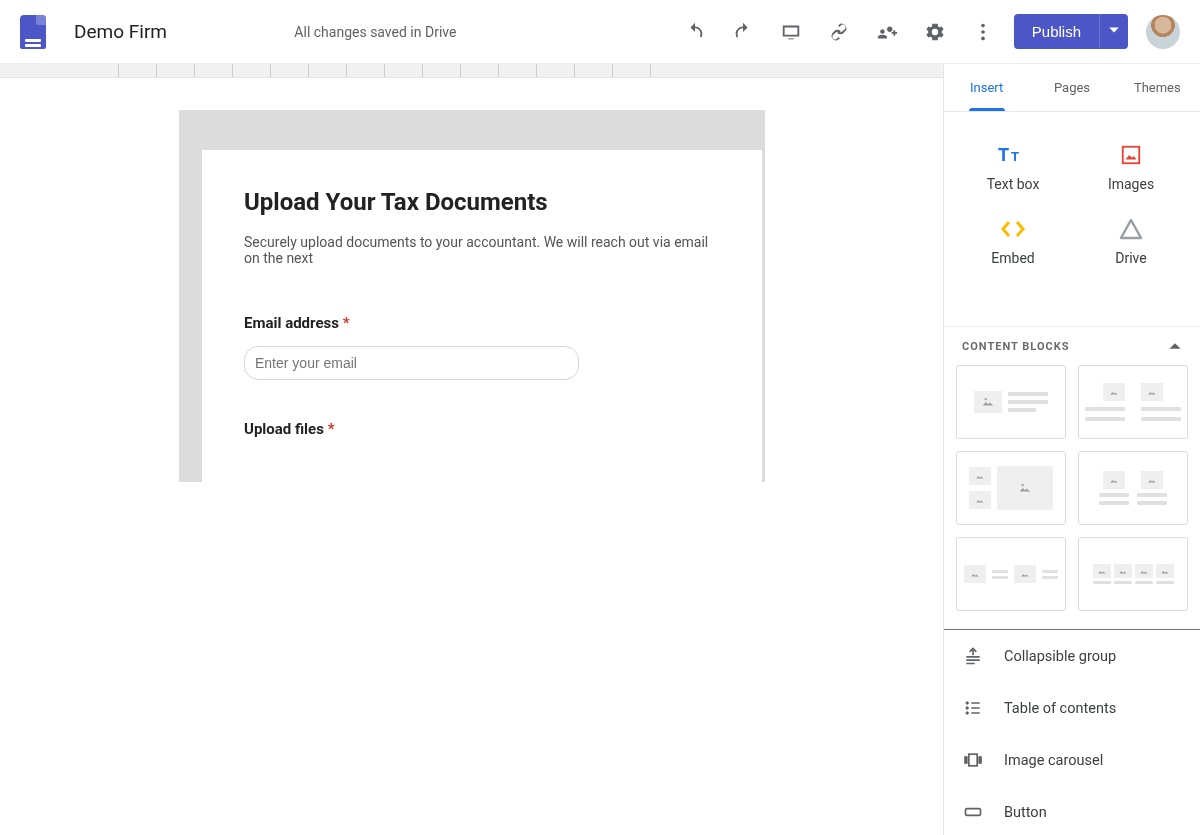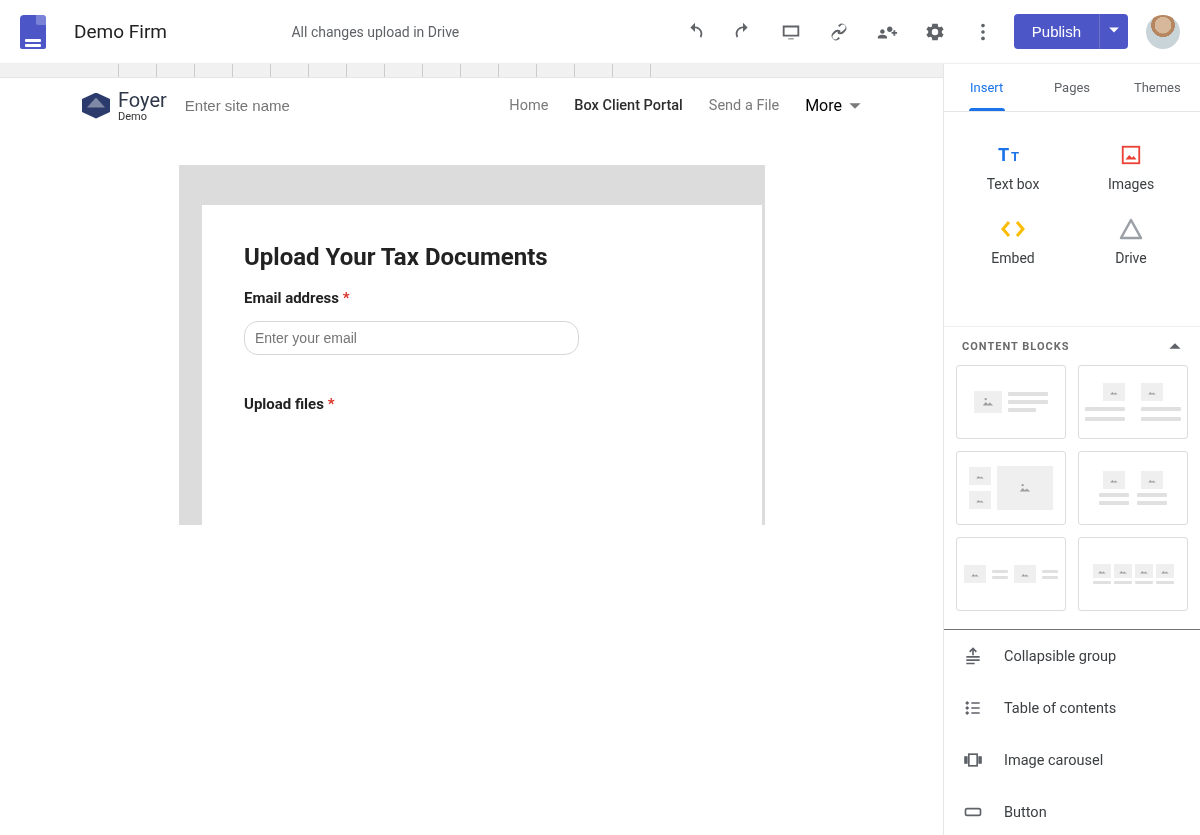--- a/index.html
+++ b/index.html
@@ -87,21 +87,21 @@
   .comp-item { display:flex; align-items:center; gap:20px; padding: 16px 18px; cursor:pointer; font-size:14.5px; color:#3c4043; }
   .comp-item .ci { width:22px; display:flex; justify-content:center; }
   .comp-item svg { width:20px; height:20px; fill:#5f6368; stroke:#5f6368; }
 </style>
 </head>
 <body>
 
 <div class="topbar">
   <div class="app-logo"></div>
   <div class="doc-title">Demo Firm</div>
-  <div class="save-status">All changes upload in Drive</div>
+  <div class="save-status">All changes saved in Drive</div>
   <div class="topbar-icons">
     <div class="tbicon">
         <svg viewBox="0 0 24 24">
           <path d="M12 5V2L7 7l5 5V8c3.3 0 6 2.7 6 6 0 1-.2 2-.7 2.8l1.5 1.5C19.5 17 20 15.6 20 14c0-4.4-3.6-8-8-8z"></path>
         </svg>
       </div>
     <div class="tbicon">
         <svg viewBox="0 0 24 24">
           <path d="M12 5V2l5 5-5 5V8c-3.3 0-6 2.7-6 6 0 1 .2 2 .7 2.8l-1.5 1.5C4.5 17 4 15.6 4 14c0-4.4 3.6-8 8-8z"></path>
         </svg>
@@ -143,45 +143,25 @@
   </div>
   <div class="avatar"></div>
 </div>
 
 <div class="workspace">
   <div class="canvas-area">
     <div class="ruler">
         <div class="ruler-ticks"></div>
       </div>
     <div class="site-page">
-      <div class="site-header">
-        <div class="site-logo">
-          <div class="site-logo-mark"></div>
-          <div>
-            <div class="site-logo-text">Foyer</div>
-            <div class="site-logo-sub">Demo</div>
-          </div>
-        </div>
-        <input class="site-name-input" placeholder="Enter site name" style="">
-        <div class="site-nav">
-          <a>Home</a>
-          <a class="active">Box Client Portal</a>
-          <a>Send a File</a>
-          <div class="more">
-            <span>More</span>
-            <svg width="14" height="14" viewBox="0 0 10 10">
-                <path d="M1 3l4 4 4-4z" fill="#7a7a7a"></path>
-              </svg>
-          </div>
-        </div>
-      </div>
       <div class="form-area">
         <div class="form-shadow">
           <div class="form-card">
             <div class="form-title">Upload Your Tax Documents</div>
+            <div class="form-desc">Securely upload documents to your accountant. We will reach out via email on the next</div>
             <div class="form-label"><span>Email address</span> <span class="req">*</span></div>
             <input class="form-input" placeholder="Enter your email" style="">
             <div class="form-label"><span>Upload files</span> <span class="req">*</span></div>
           </div>
         </div>
       </div>
     </div>
   </div>
 
   <div class="right-panel">

